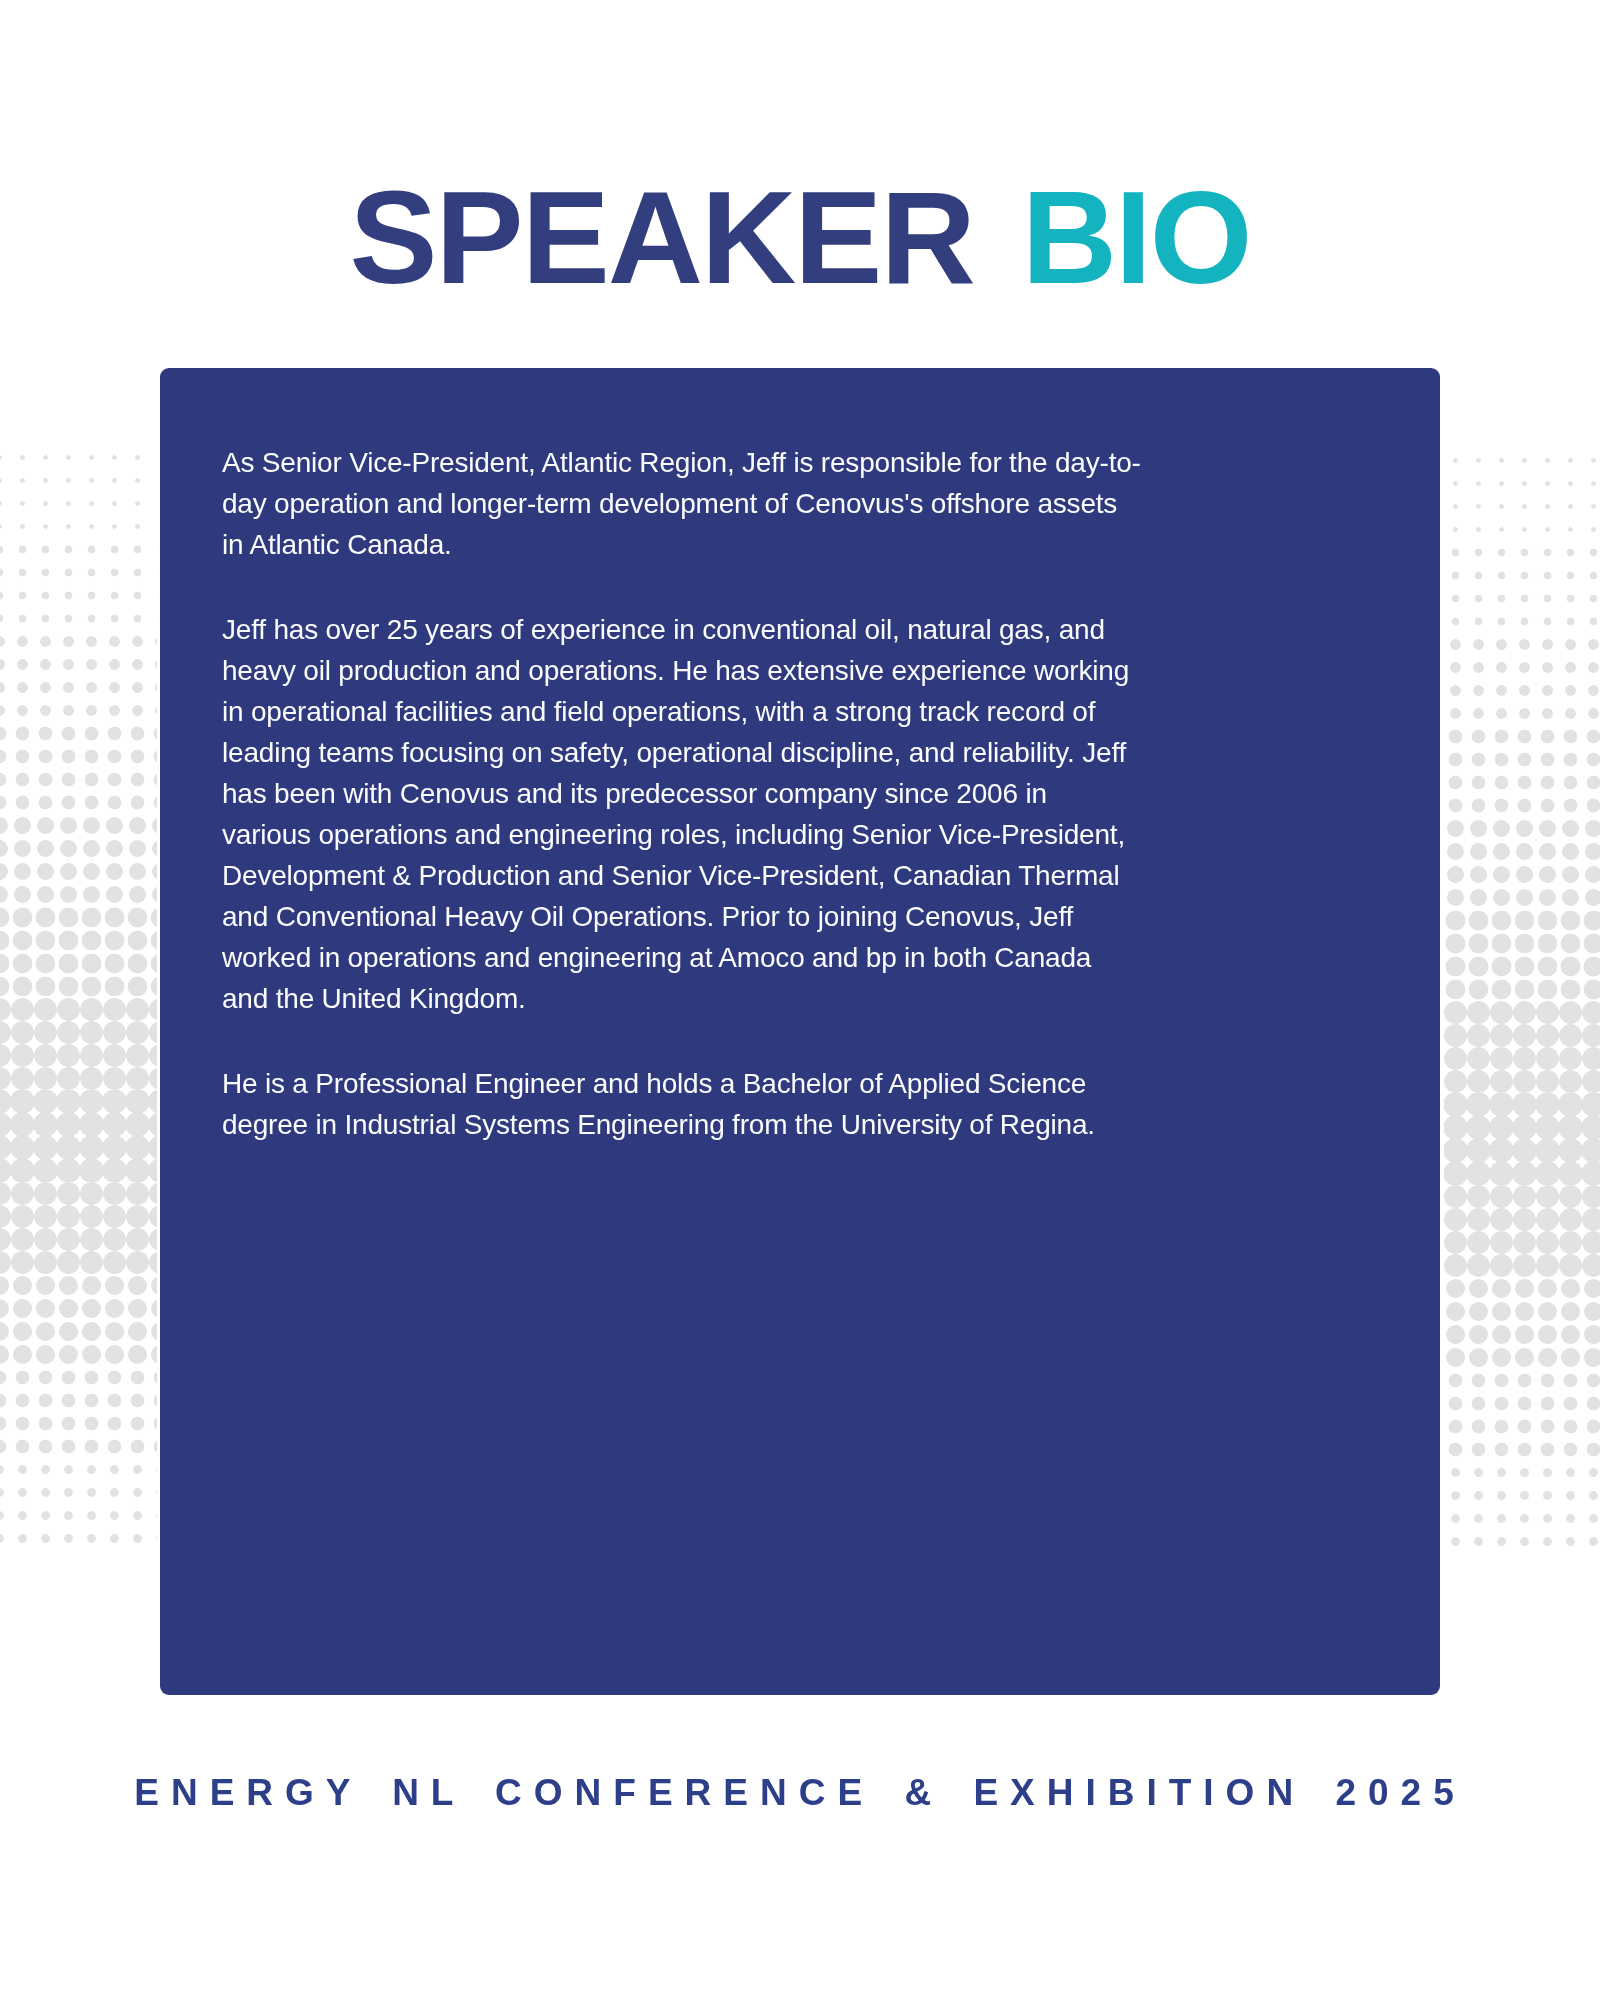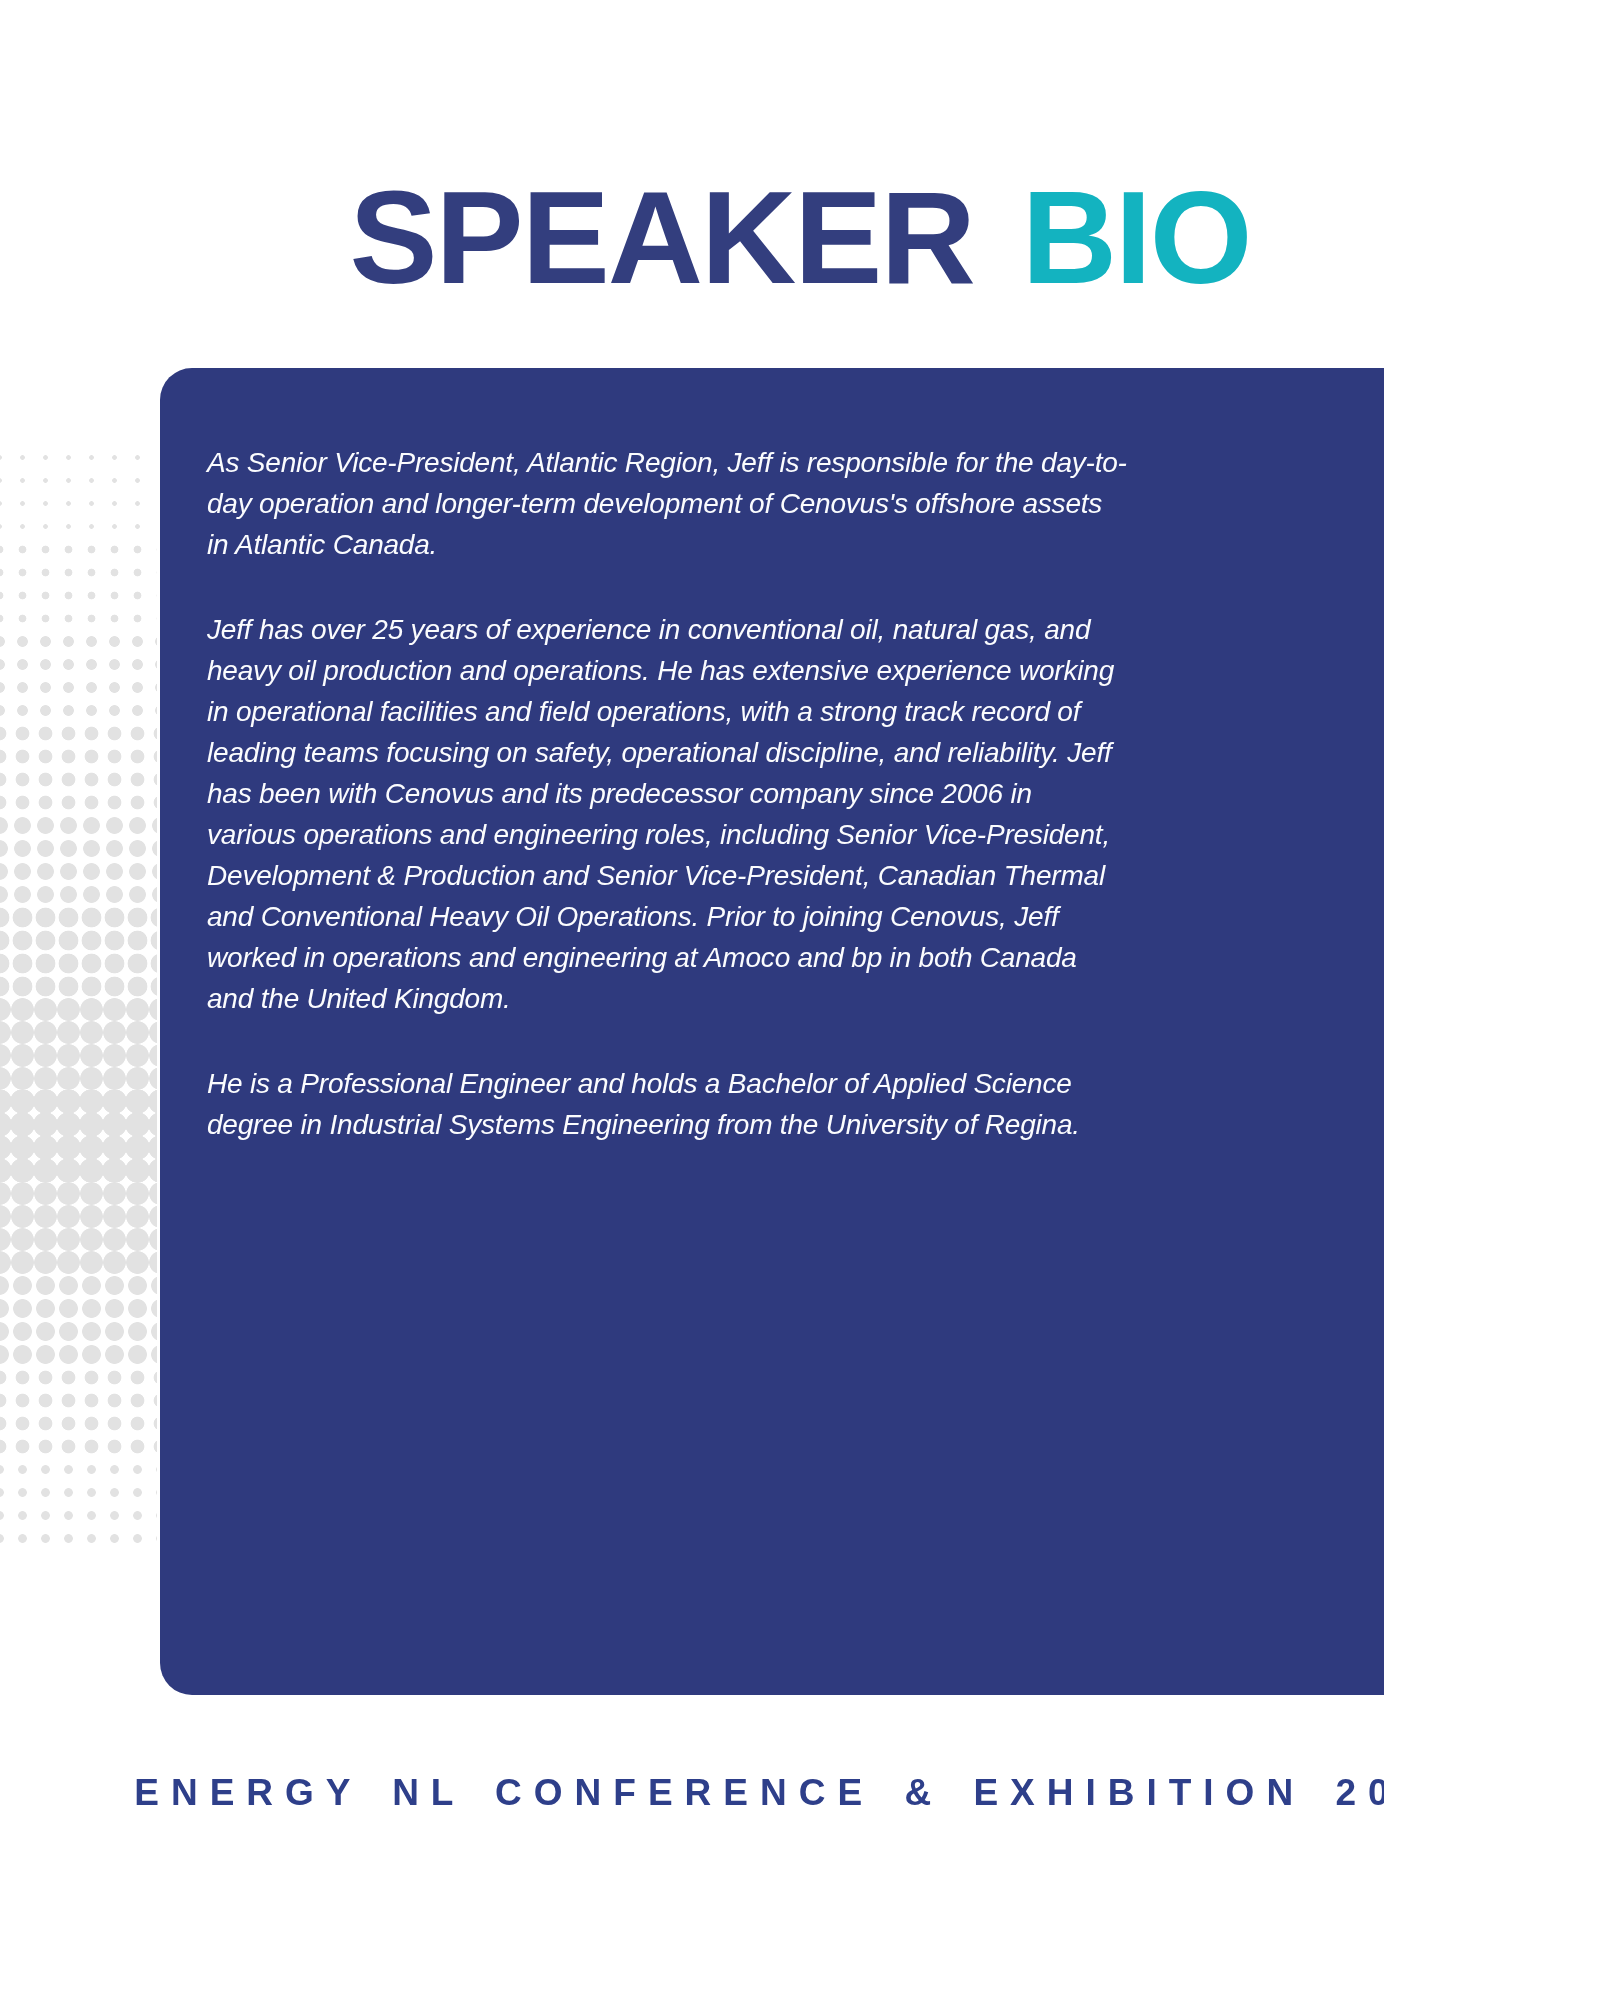--- a/index.html
+++ b/index.html
@@ -1,34 +1,34 @@
 <!DOCTYPE html>
 <html style="--navy-title: #333e7e; --teal-accent: #13b3c0; --card-bg: #2f3a7e; --body-text: #fbfcfe; --footer-text: #2e3f8a; --dot-gray: #e2e2e2;"><head>
 <meta charset="utf-8">
 <style>
   html,body{margin:0;padding:0;background:#ffffff;}
   .page{
-    position:relative;width:1384px;height:2000px;overflow:hidden;
+    position:relative;width:1600px;height:2000px;overflow:hidden;
     background:#ffffff;font-family:"Liberation Sans",sans-serif;
   }
 
   
   .title{
     position:absolute;top:168px;left:0;width:1600px;height:140px;
     margin:0;text-align:center;line-height:140px;
     font-weight:bold;font-size:132px;letter-spacing:-2px;white-space:nowrap;
   }
   .t-primary{color:var(--navy-title,#333e7e);}
   .t-accent{color:var(--teal-accent,#13b3c0);margin-left:48px;}
 
   
   .card{
     position:absolute;left:160px;top:368px;width:1280px;height:1327px;
-    background:var(--card-bg,#2f3a7e);border-radius:32px;
-    box-sizing:border-box;padding:74px 0 0 47px;font-style:italic;
+    background:var(--card-bg,#2f3a7e);border-radius:9px;
+    box-sizing:border-box;padding:74px 0 0 62px;
   }
   .card p{
     margin:0 0 44px 0;width:920px;
     color:var(--body-text,#fbfcfe);
     font-size:28px;line-height:41px;letter-spacing:-0.2px;
   }
 
   
   .halftone{position:absolute;}
   .halftone-left{left:0;top:446px;width:157px;}

